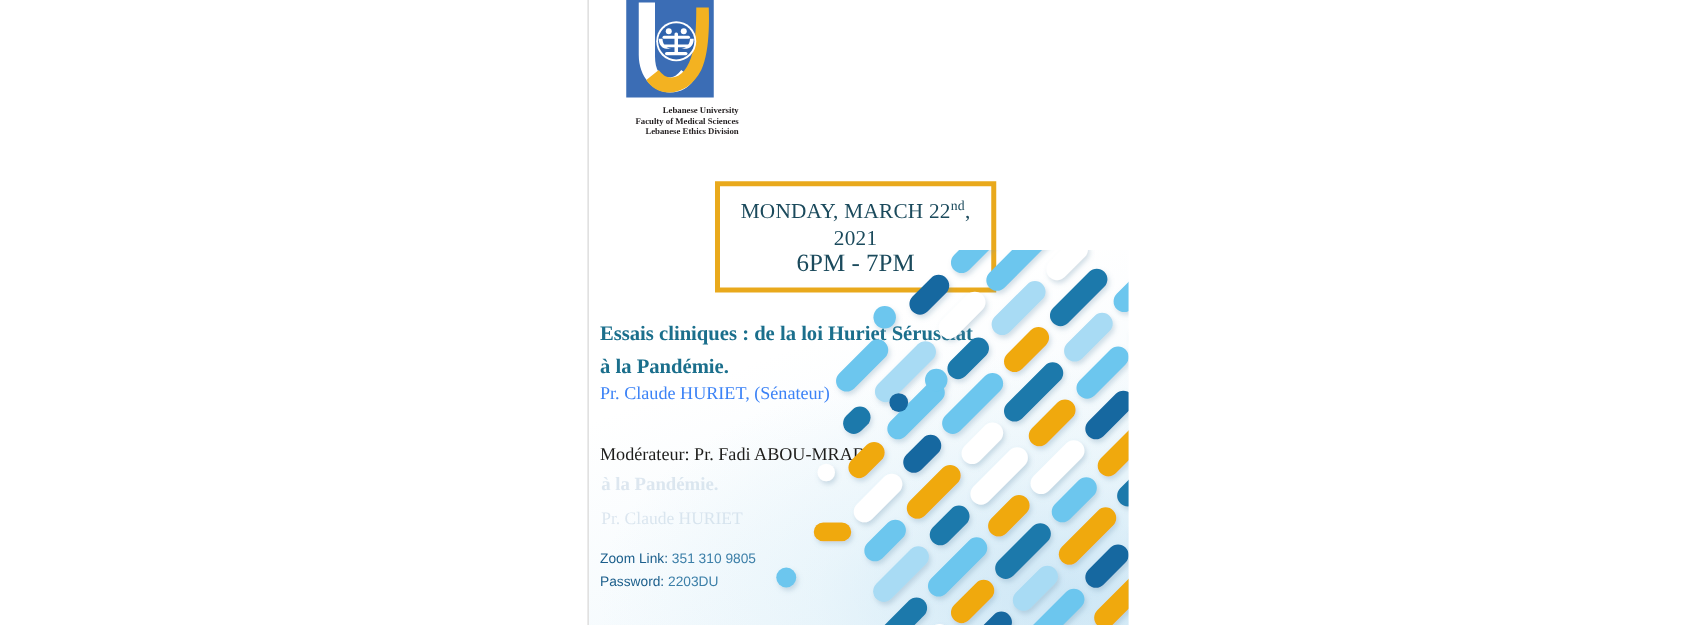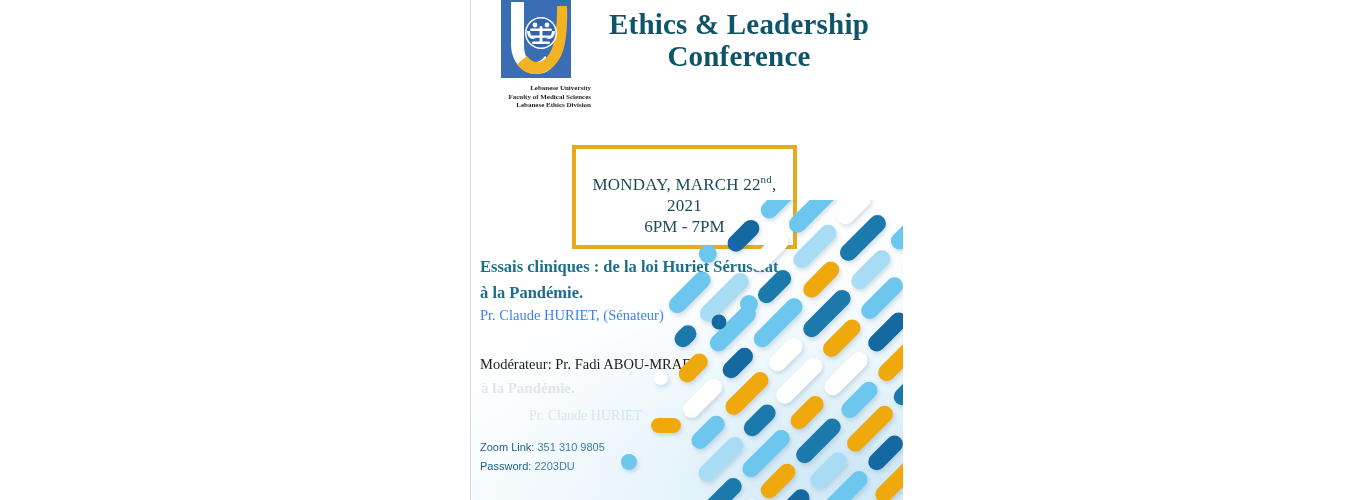--- a/index.html
+++ b/index.html
@@ -101,37 +101,37 @@
 
   
   .date-box {
     position: absolute;
     left: 101px;
     top: 145px;
     width: 225px;
     border: 4px solid #e9a91c;
     background: #ffffff;
     box-sizing: border-box;
-    padding: 20px 4px 8px 4px;
+    padding: 6px 4px 8px 4px;
     text-align: center;
   }
   .date-line1 {
     font-family: "Liberation Serif", serif;
     font-size: 17px;
     line-height: 21px;
     color: #1b4a5c;
     letter-spacing: 0.2px;
   }
   .date-line1 sup {
     font-size: 11px;
     vertical-align: super;
   }
   .date-line2 {
     font-family: "Liberation Serif", serif;
-    font-size: 17px;
+    font-size: 20px;
     line-height: 21px;
     color: #1b4a5c;
   }
 
   
   .talk-title {
     position: absolute;
     left: 9px;
     top: 254px;
     width: 395px;
@@ -221,34 +221,30 @@
             </g>
           </svg>
         </div>
         <div class="logo-cap">
           <div>Lebanese University</div>
           <div>Faculty of Medical Sciences</div>
           <div>Lebanese Ethics Division</div>
         </div>
       </div>
 
-      <div class="conf-title">
-        <div>Ethics &amp; Leadership</div>
-        <div>Conference</div>
-      </div>
 
     </div>
 
     <div class="date-box">
       <div class="date-line1"><span>MONDAY, MARCH 22</span><sup>nd</sup><span>, 2021</span></div>
       <div class="date-line2">6PM - 7PM</div>
     </div>
 
     <div class="ghost" style="left:10px; top:380px; font-size:15px; font-weight:700;">à la Pandémie.</div>
-    <div class="ghost" style="left:10px; top:408px; font-size:14px;margin-left:48px;">Pr. Claude HURIET</div>
+    <div class="ghost" style="left:10px; top:408px; font-size:14px;">Pr. Claude HURIET</div>
 
     <div class="talk-title">
       <div>Essais cliniques : de la loi Huriet Sérusclat</div>
       <div>à la Pandémie.</div>
     </div>
 
     <div class="speaker">Pr. Claude HURIET, (Sénateur)</div>
 
     <div class="moderator">Modérateur: Pr. Fadi ABOU-MRAD</div>
 

